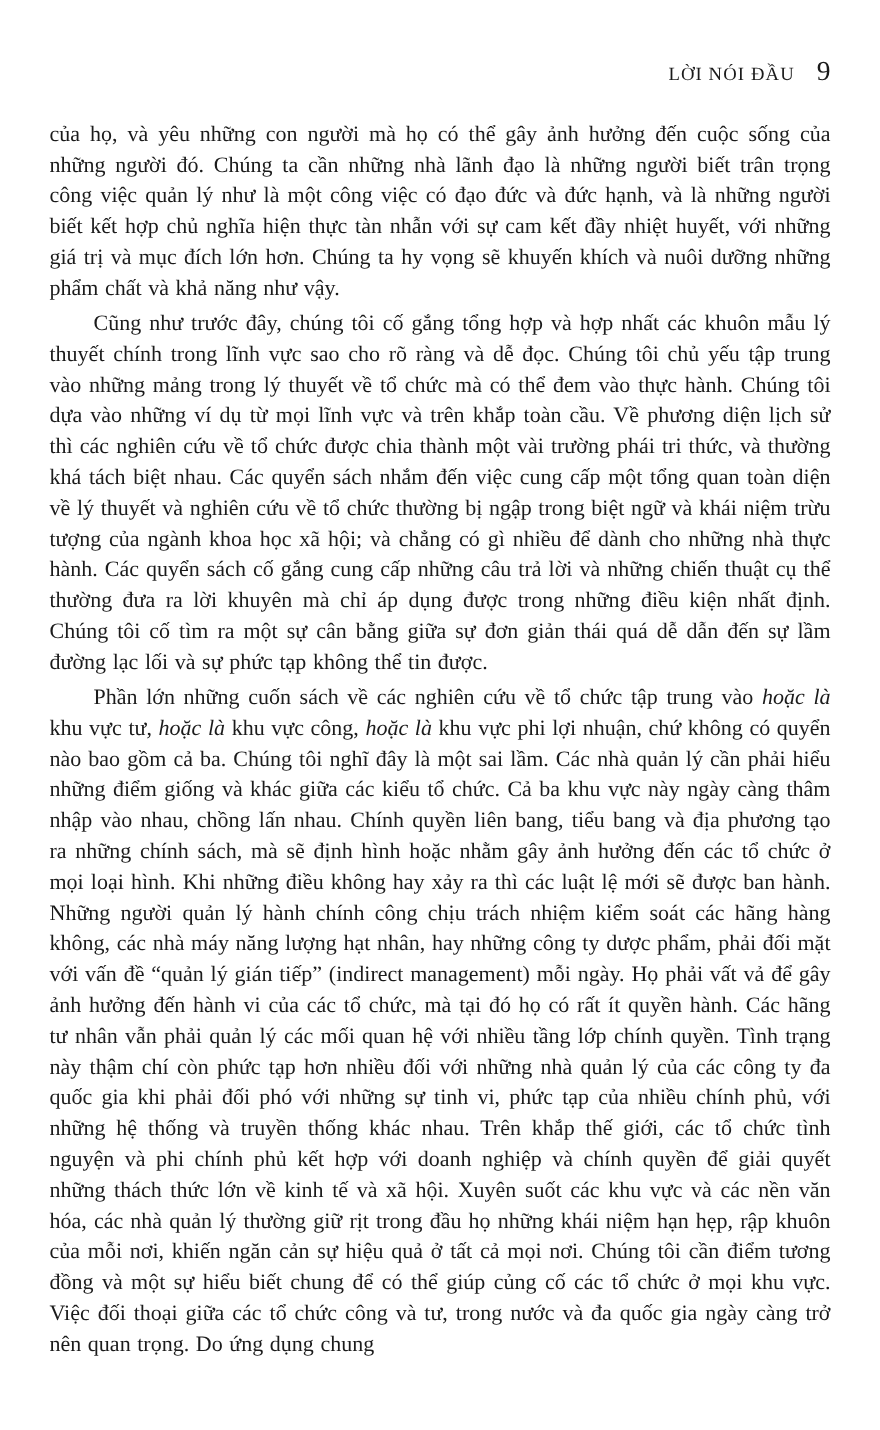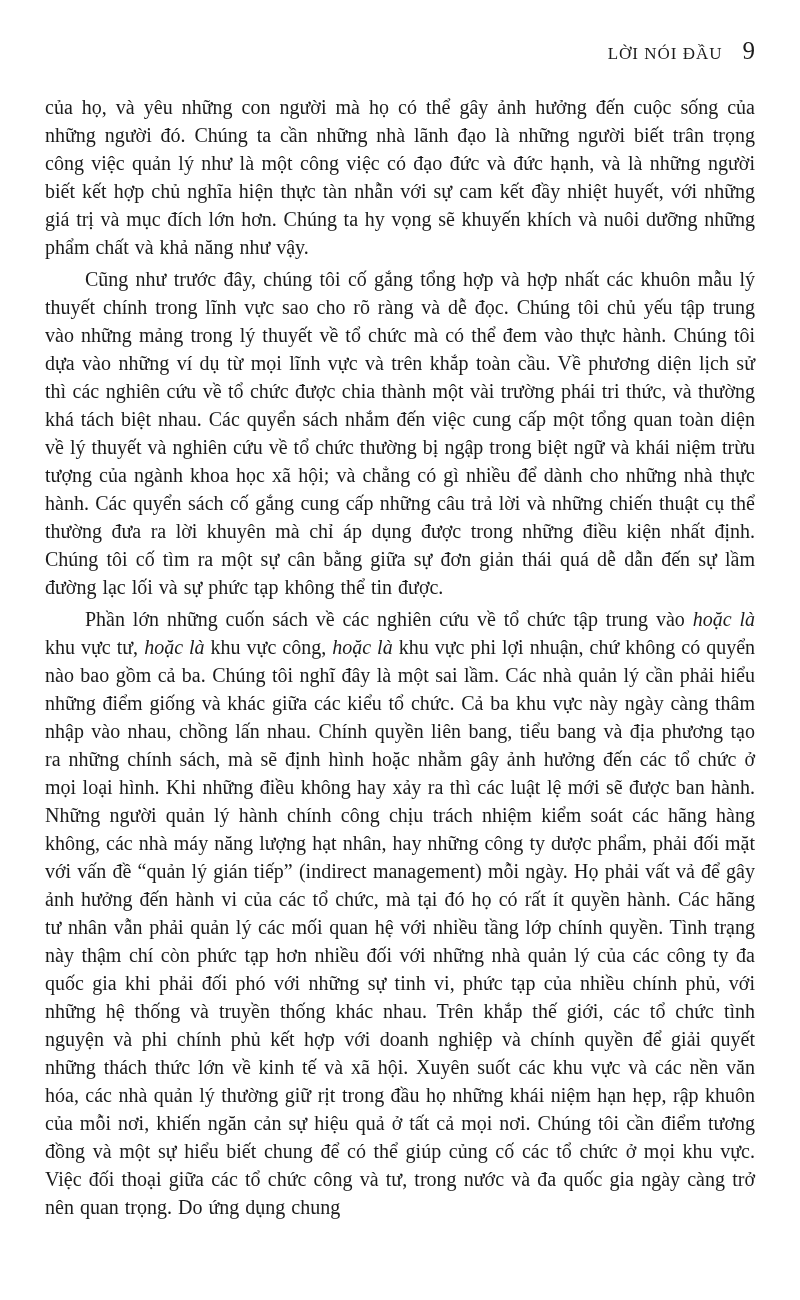--- a/index.html
+++ b/index.html
@@ -7,21 +7,21 @@
     padding: 0;
     background: #e8e8e8;
   }
   .page {
     position: relative;
     width: 800px;
     height: 1300px;
     margin: 0 auto;
     background: #ffffff;
     box-sizing: border-box;
-    padding: 37px 45px 0 45px;
+    padding: 52px 45px 0 45px;
     font-family: "Liberation Serif", "DejaVu Serif", serif;
     color: #1b1b1b;
     overflow: hidden;
   }
   .page-header {
     display: flex;
     justify-content: flex-end;
     align-items: baseline;
     margin-bottom: 28px;
     user-select: none;

